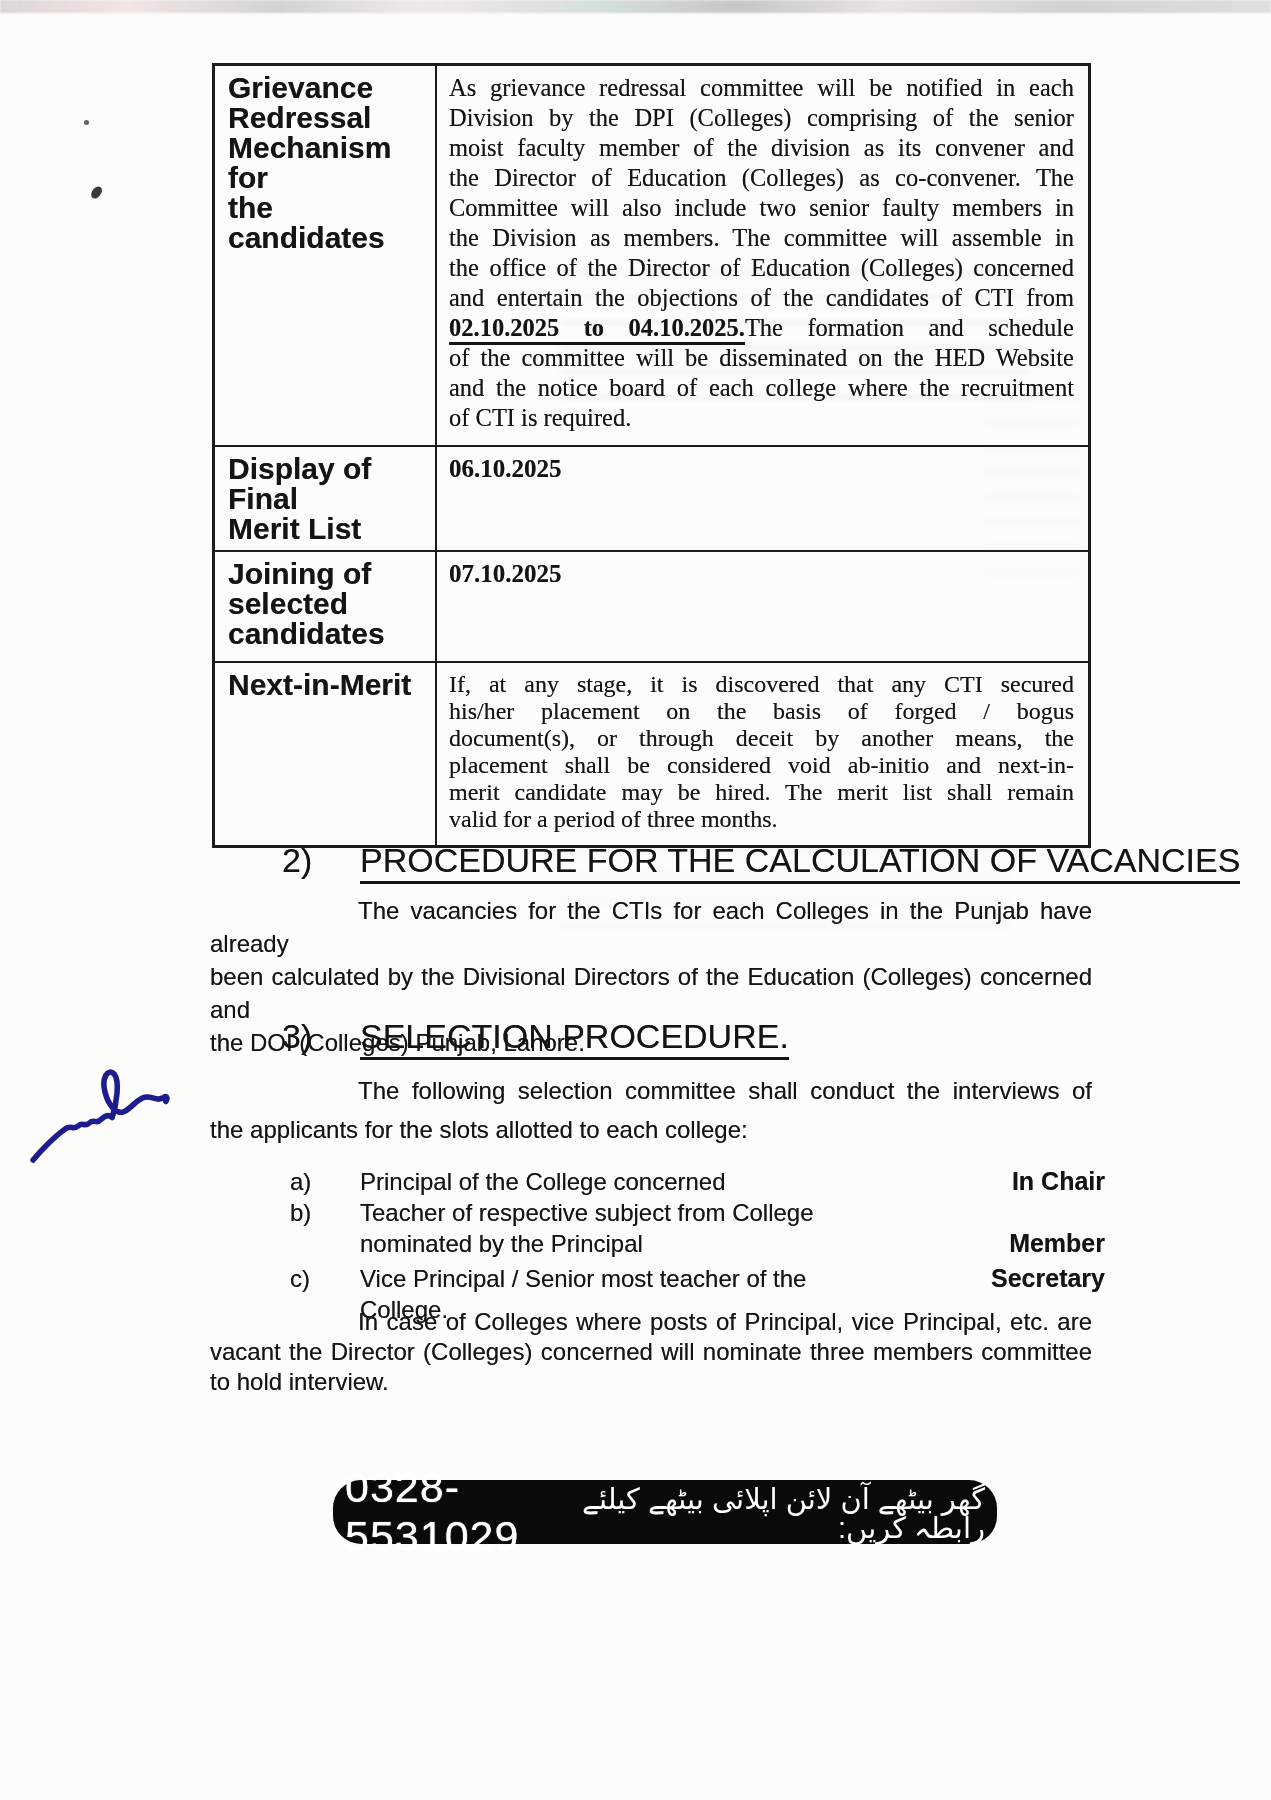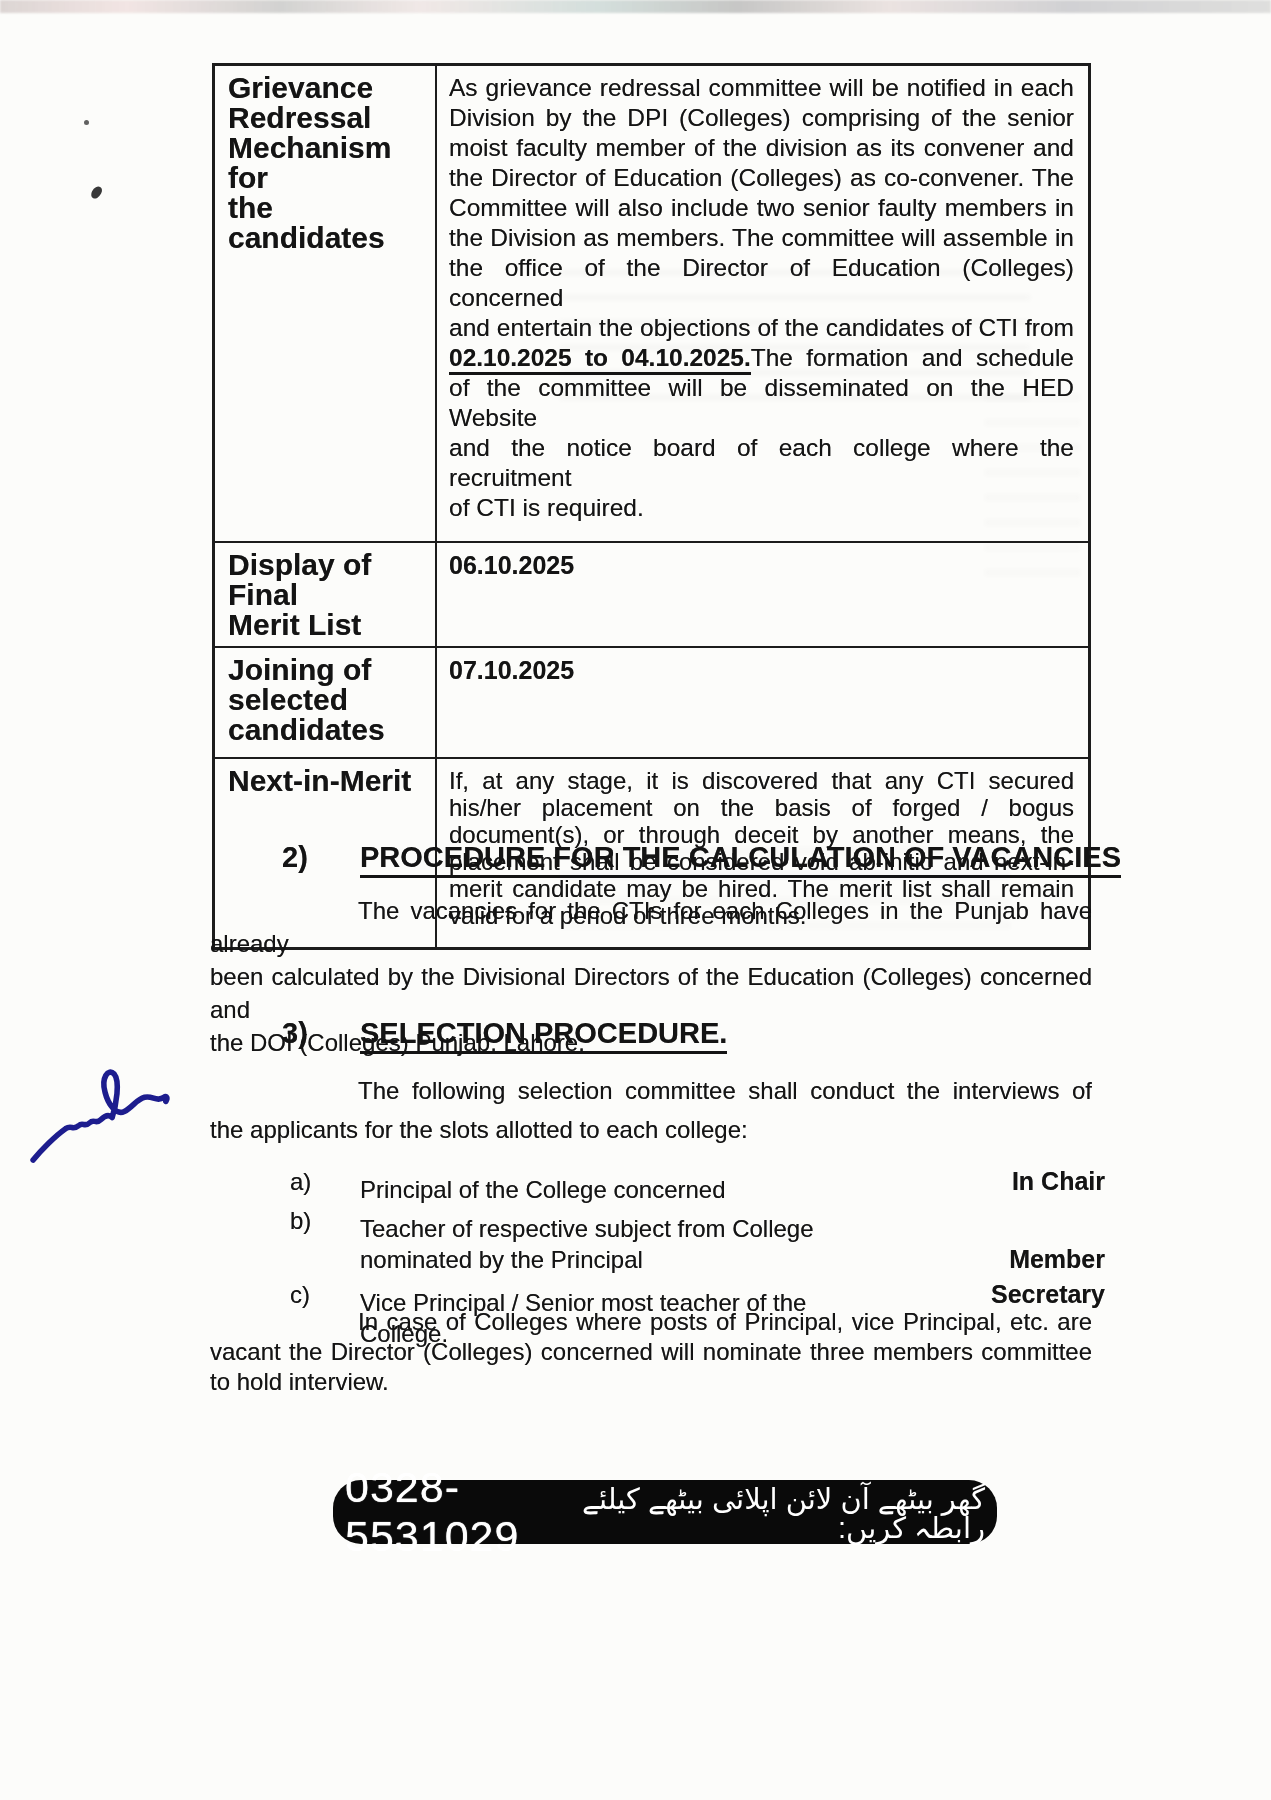--- a/index.html
+++ b/index.html
@@ -35,51 +35,51 @@
   .doc-table {
     position:absolute; left:212px; top:63px; width:879px;
     border:3px solid #1c1c1c; background:transparent;
   }
   .t-row { display:flex; }
   .t-row + .t-row { border-top:2.5px solid #1c1c1c; }
   .t-label {
     width:222px; flex:0 0 222px; border-right:2.5px solid #1c1c1c;
     padding:7px 8px 6px 13px; font-weight:bold; font-size:30px; line-height:30px;
   }
-  .t-content { flex:1; padding:7px 14px 18px 12px; font-size:24.5px; line-height:30px; }
+  .t-content { flex:1; padding:7px 14px 12px 12px; font-size:24.5px; line-height:30px;font-family:Liberation Serif, serif; }
   .t-row.r1 { min-height:376px; }
   .t-row.r2 { min-height:73.5px; }
   .t-row.r3 { min-height:110.5px; }
   .t-row.r4 { min-height:184px; }
   .t-row.r4 .t-content { font-size:24px; line-height:27px; padding-top:8px; }
   .date-value { font-weight:bold; font-size:25px; line-height:30px; }
   .bold-underline { font-weight:bold; border-bottom:3px solid #141414; padding-bottom:1px; }
 
   
   .jline { text-align:justify; text-align-last:justify; }
   .plain-last .jline:last-child { text-align-last:left; }
   .label-lines .jline { text-align:left; text-align-last:left; }
 
   
-  .section-heading { position:absolute; left:282px; font-size:29px; font-weight:bold; white-space:nowrap; }
+  .section-heading { position:absolute; left:282px; font-size:34px; font-weight:normal; white-space:nowrap; }
   .section-heading .sec-num { display:inline-block; width:78px; }
   .section-heading .sec-title { border-bottom:3.5px solid #141414; padding-bottom:2px; }
   .para { position:absolute; left:210px; width:882px; font-size:24px; }
   .para.indent-first .jline:first-child { text-indent:148px; }
   #para-vacancies { top:894px; line-height:33px; }
   #para-selection { top:1071px; line-height:39px; }
   #para-closing   { top:1307px; line-height:30px; }
 
   
   .committee { position:absolute; left:290px; top:1166px; width:815px; font-size:24px; line-height:31px; }
   .c-row { display:flex; align-items:flex-start; }
   .c-row.row-b { margin-top:0px; }
   .c-row.row-c { margin-top:4px; }
   .c-marker { flex:0 0 70px; }
-  .c-text { flex:0 0 510px;margin-top:8px; }
+  .c-text { flex:0 0 510px; }
   .c-role { margin-left:auto; font-weight:bold; font-size:25px; white-space:nowrap; }
   .c-row.row-b .c-role { align-self:flex-end; }
 
   
   .signature { position:absolute; left:25px; top:1060px; width:152px; height:108px; }
 
   
   .banner {
     position:absolute; left:333px; top:1480px; width:664px; height:64px;
     display:flex; align-items:center; justify-content:center; gap:14px;

